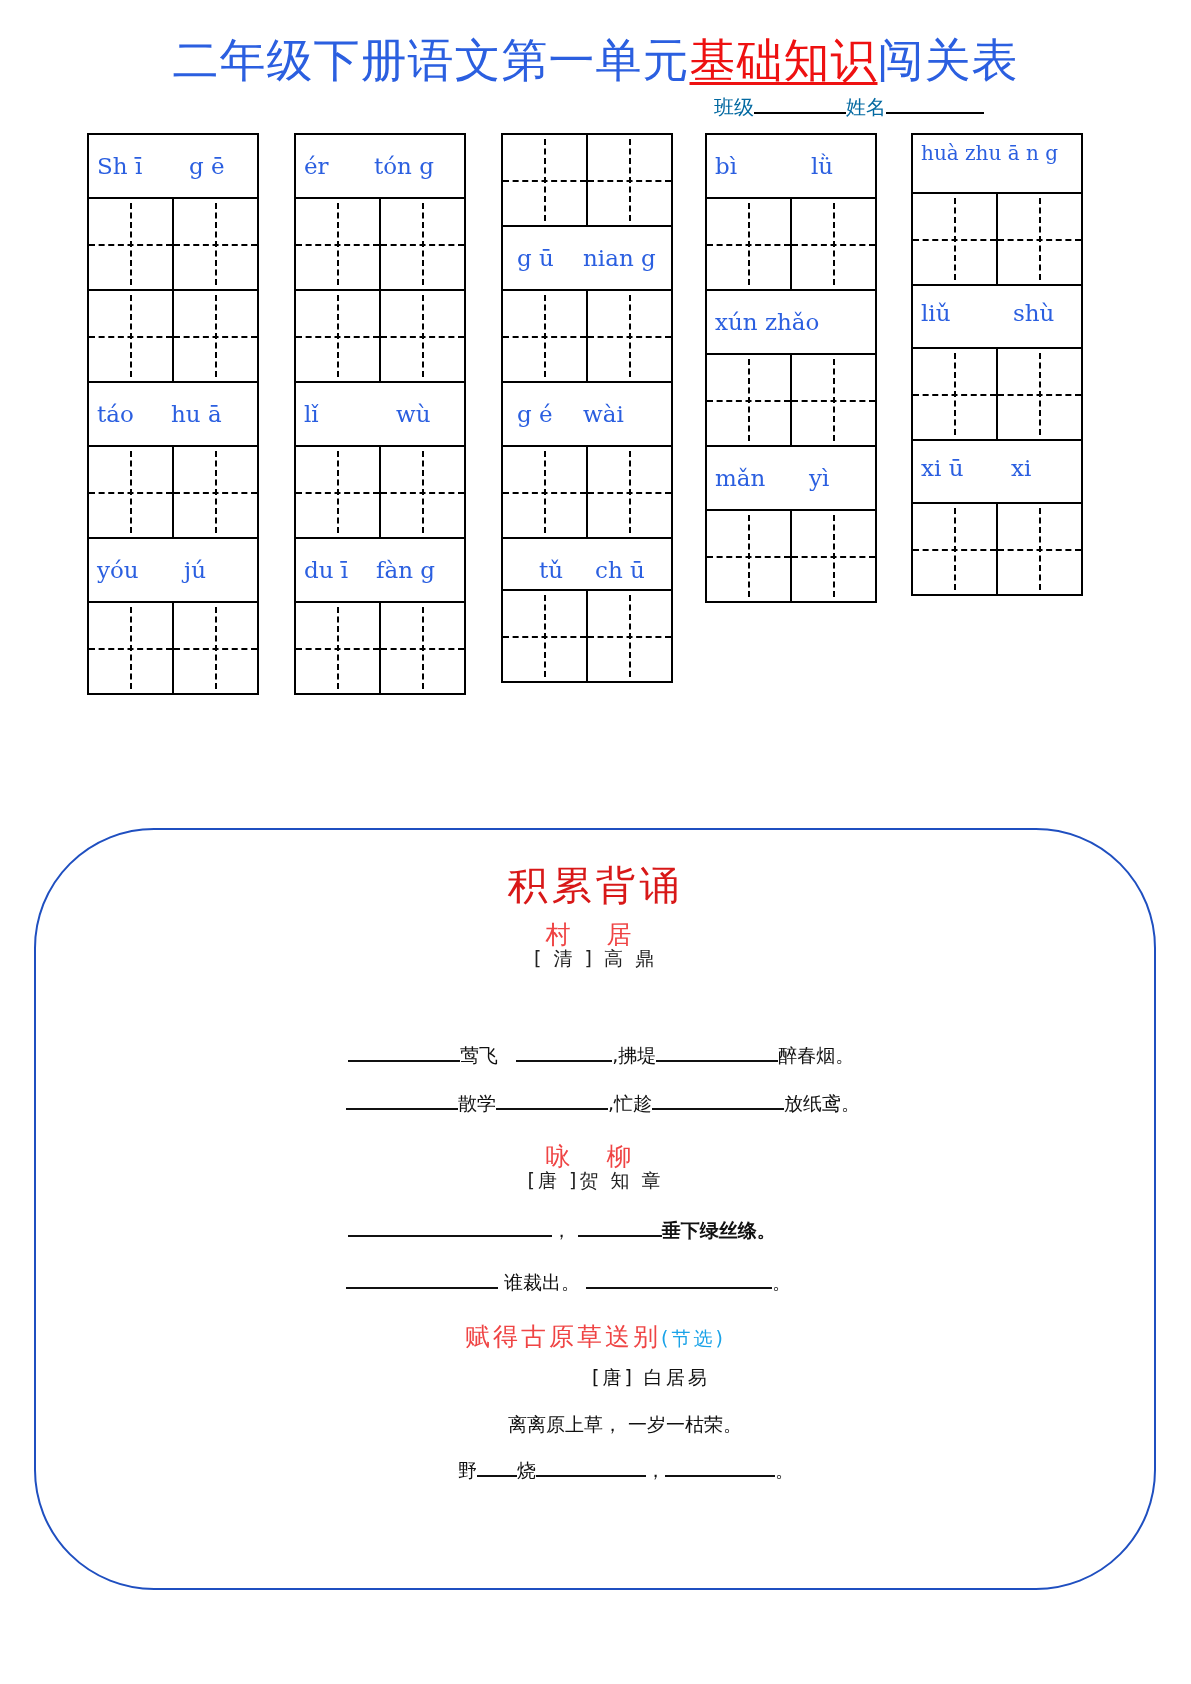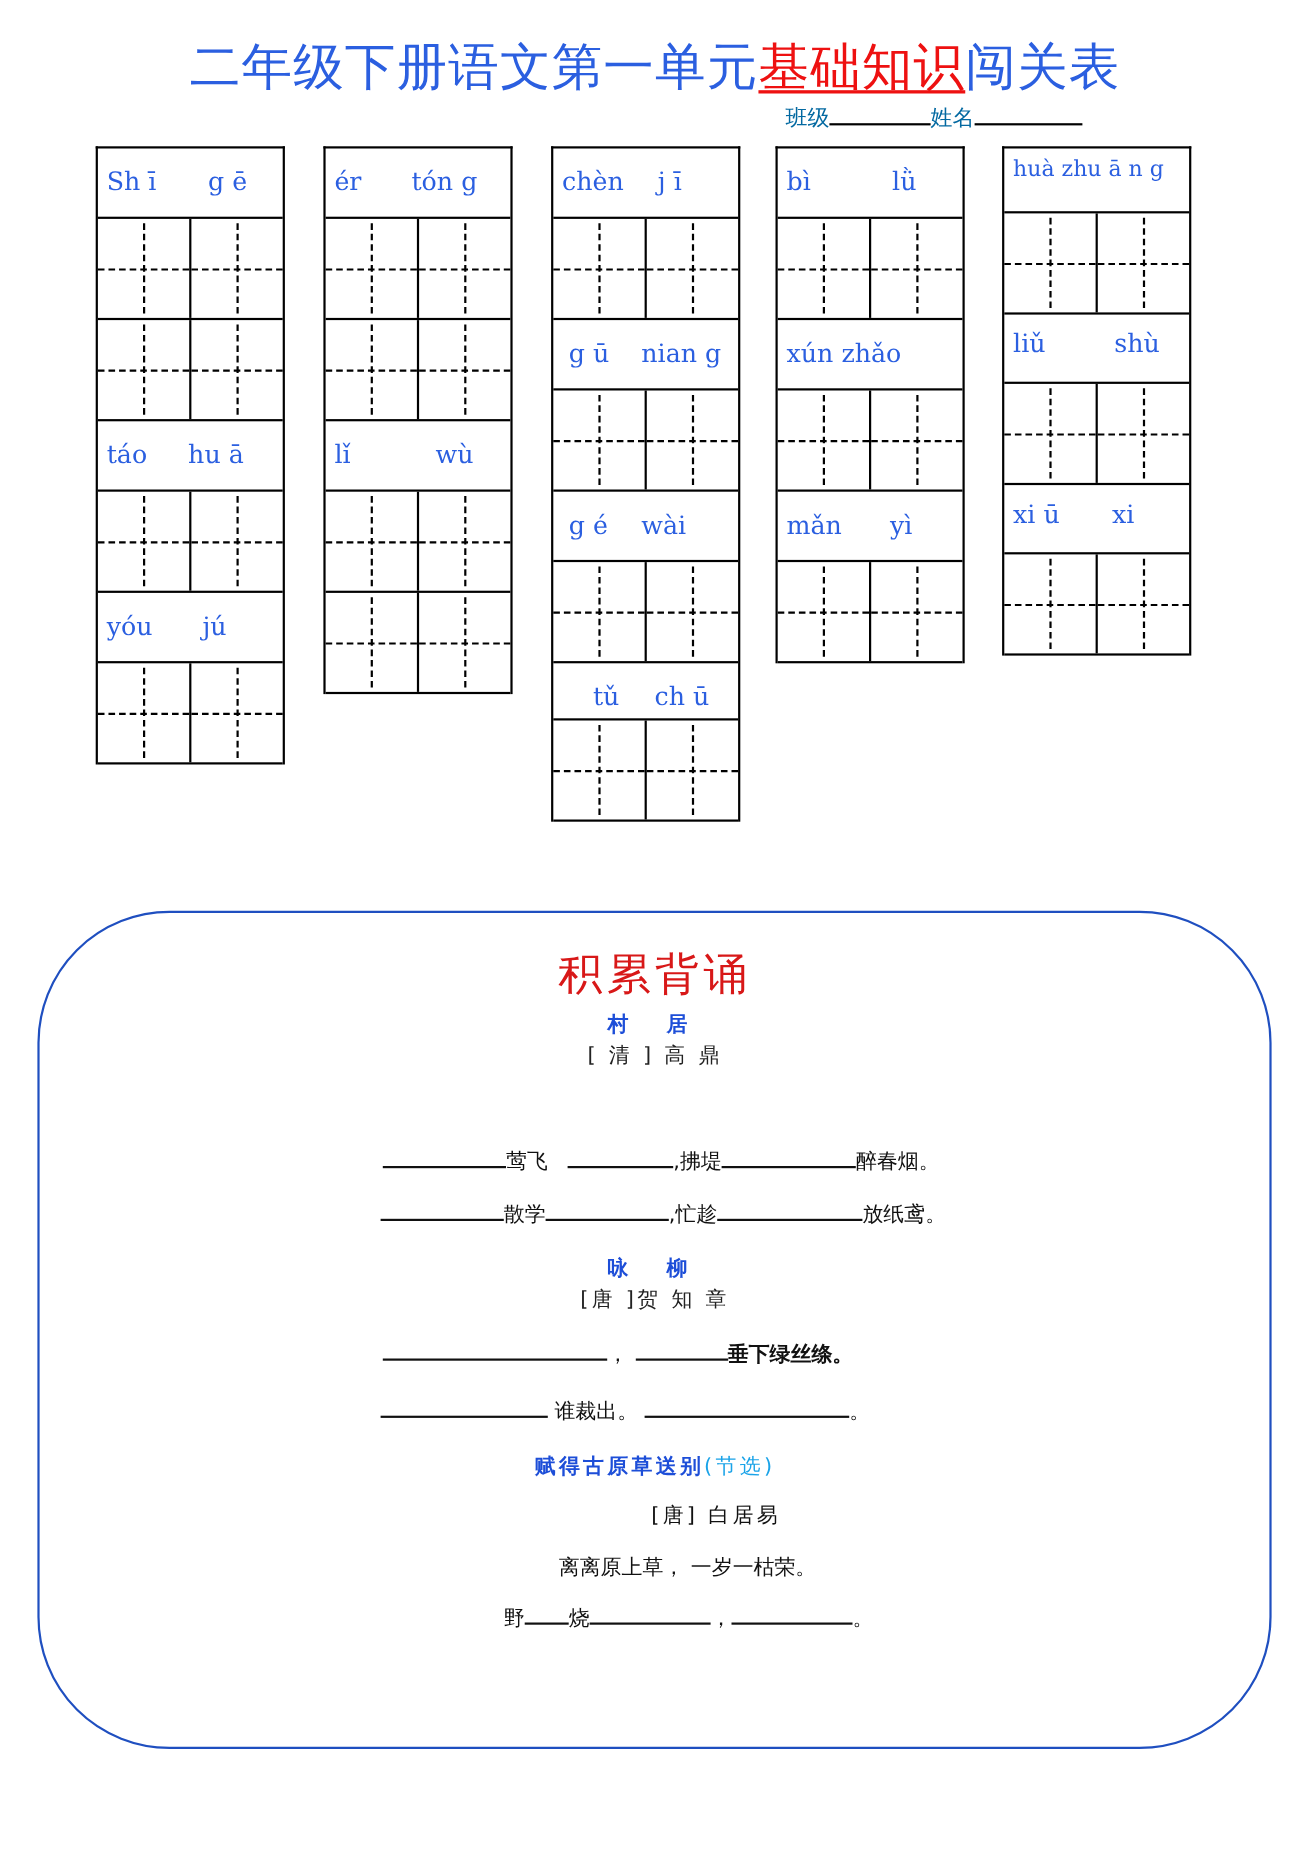--- a/index.html
+++ b/index.html
@@ -25,21 +25,21 @@
   .cell::before { content: ""; position: absolute; left: 50%; top: 4px; bottom: 4px;
                   border-left: 2.5px dashed #000; transform: translateX(-1px); }
   .cell::after { content: ""; position: absolute; top: 50%; left: 0; right: 0;
                  border-top: 2.5px dashed #000; }
 
   .box { position: absolute; left: 34px; top: 828px; width: 1122px; height: 762px;
          border: 2px solid #1f4fc0; border-radius: 120px; box-sizing: border-box; }
 
   .c { position: absolute; left: 0; width: 1191px; text-align: center; white-space: nowrap; }
   .sec-title { top: 858px; font-size: 40px; color: #d81818; letter-spacing: 4px; }
-  .poem-title { font-size: 19px; color: #1d4ed8; font-weight: bold; letter-spacing: 14px; }
+  .poem-title { font-size: 25px; color: #ef4444; font-weight: normal; letter-spacing: 14px; }
   .author { font-size: 19px; color: #222; letter-spacing: 3px; }
   .line { position: absolute; font-size: 19px; color: #111; white-space: nowrap; }
   .u { display: inline-block; border-bottom: 2.5px solid #111; height: 16px; vertical-align: baseline; }
   .bold { font-weight: bold; }
 </style>
 </head>
 <body>
 
 <div class="title"><span>二年级下册语文第一单元</span><span class="hl">基础知识</span><span>闯关表</span></div>
 
@@ -92,31 +92,31 @@
       <div class="cell"></div>
     </div>
   <div class="hdr" style="height:64px">
       <span style="left:8px;top:18px">lǐ</span>
       <span style="left:100px;top:18px">wù</span>
     </div>
   <div class="grid" style="height:92px">
       <div class="cell"></div>
       <div class="cell"></div>
     </div>
+  <div class="hdr" style="height:64px">
+      <span style="left:8px;top:18px">du ī</span>
+      <span style="left:80px;top:18px">fàn g</span>
+    </div>
   <div class="grid" style="height:92px">
       <div class="cell"></div>
       <div class="cell"></div>
     </div>
 </div>
 
 <div class="col" style="left:501px;top:133px;">
-  <div class="hdr" style="height:64px">
-      <span style="left:8px;top:18px">chèn</span>
-      <span style="left:95px;top:18px">j ī</span>
-    </div>
   <div class="grid" style="height:92px">
       <div class="cell"></div>
       <div class="cell"></div>
     </div>
   <div class="hdr" style="height:64px">
       <span style="left:14px;top:18px">g ū</span>
       <span style="left:80px;top:18px">nian g</span>
     </div>
   <div class="grid" style="height:92px">
       <div class="cell"></div>

